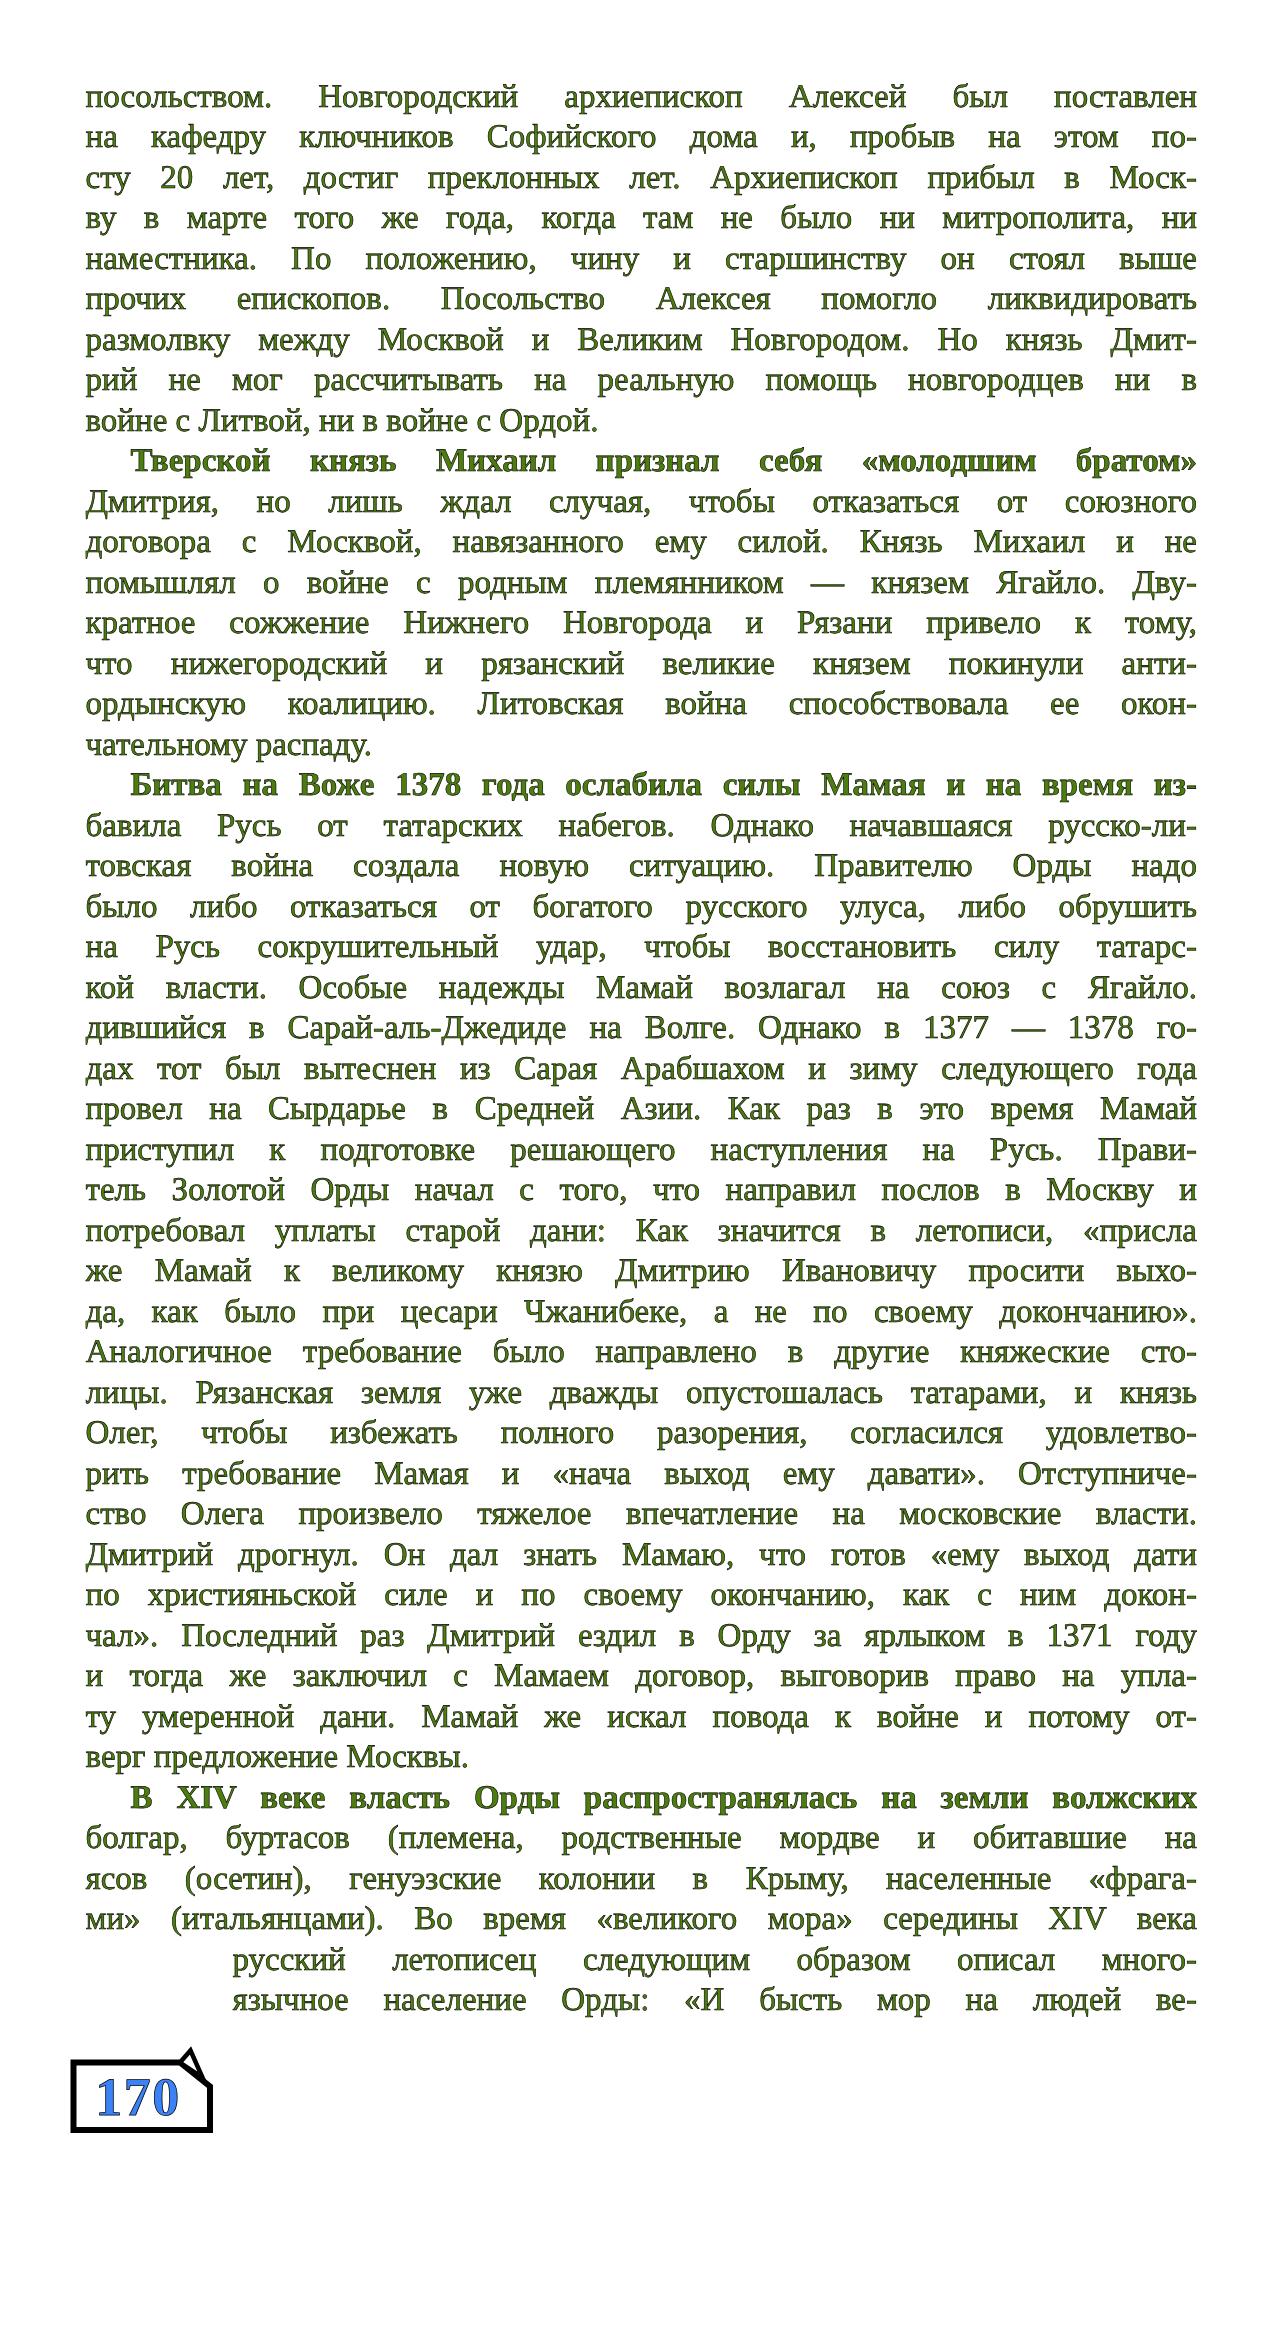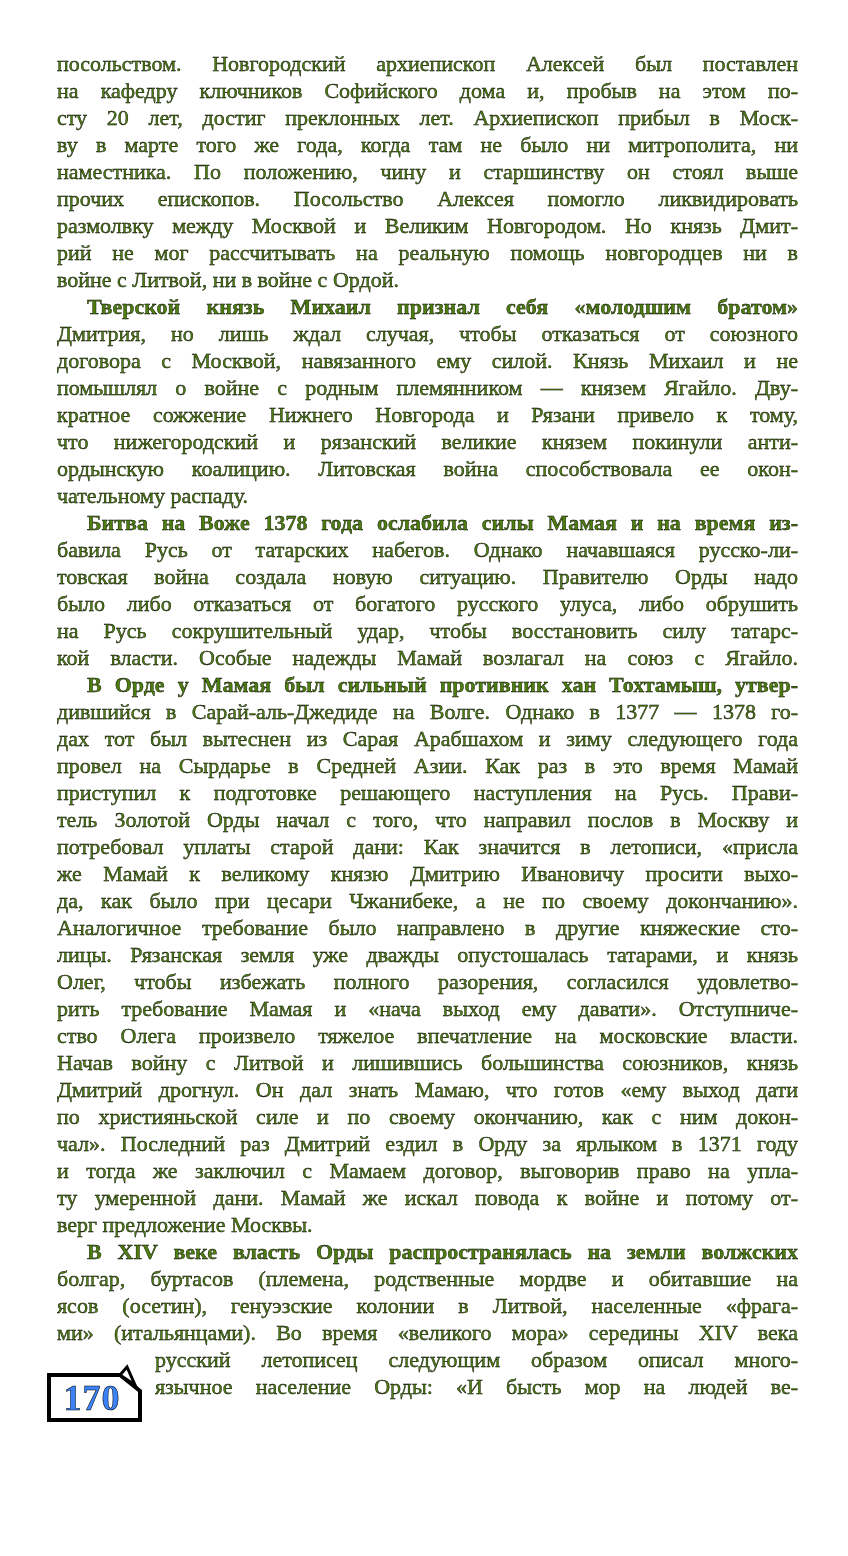--- a/index.html
+++ b/index.html
@@ -76,46 +76,44 @@
       </div>
       <div class="para">
         <div class="line indent">Битва на Воже 1378 года ослабила силы Мамая и на время из-</div>
         <div class="line">бавила Русь от татарских набегов. Однако начавшаяся русско-ли-</div>
         <div class="line">товская война создала новую ситуацию. Правителю Орды надо</div>
         <div class="line">было либо отказаться от богатого русского улуса, либо обрушить</div>
         <div class="line">на Русь сокрушительный удар, чтобы восстановить силу татарс-</div>
         <div class="line">кой власти. Особые надежды Мамай возлагал на союз с Ягайло.</div>
       </div>
       <div class="para">
-        <div class="line indent">В Орде у Мамая был сильный противник хан Тохтамыш, утвер-</div>
         <div class="line">дившийся в Сарай-аль-Джедиде на Волге. Однако в 1377 — 1378 го-</div>
         <div class="line">дах тот был вытеснен из Сарая Арабшахом и зиму следующего года</div>
         <div class="line">провел на Сырдарье в Средней Азии. Как раз в это время Мамай</div>
         <div class="line">приступил к подготовке решающего наступления на Русь. Прави-</div>
         <div class="line">тель Золотой Орды начал с того, что направил послов в Москву и</div>
         <div class="line">потребовал уплаты старой дани: Как значится в летописи, «присла</div>
         <div class="line">же Мамай к великому князю Дмитрию Ивановичу просити выхо-</div>
         <div class="line">да, как было при цесари Чжанибеке, а не по своему докончанию».</div>
         <div class="line">Аналогичное требование было направлено в другие княжеские сто-</div>
         <div class="line">лицы. Рязанская земля уже дважды опустошалась татарами, и князь</div>
         <div class="line">Олег, чтобы избежать полного разорения, согласился удовлетво-</div>
         <div class="line">рить требование Мамая и «нача выход ему давати». Отступниче-</div>
         <div class="line">ство Олега произвело тяжелое впечатление на московские власти.</div>
-        <div class="line">Начав войну с Литвой и лишившись большинства союзников, князь</div>
         <div class="line">Дмитрий дрогнул. Он дал знать Мамаю, что готов «ему выход дати</div>
         <div class="line">по християньской силе и по своему окончанию, как с ним докон-</div>
         <div class="line">чал». Последний раз Дмитрий ездил в Орду за ярлыком в 1371 году</div>
         <div class="line">и тогда же заключил с Мамаем договор, выговорив право на упла-</div>
         <div class="line">ту умеренной дани. Мамай же искал повода к войне и потому от-</div>
         <div class="line end">верг предложение Москвы.</div>
       </div>
       <div class="para">
         <div class="line indent">В XIV веке власть Орды распространялась на земли волжских</div>
         <div class="line">болгар, буртасов (племена, родственные мордве и обитавшие на</div>
-        <div class="line">ясов (осетин), генуэзские колонии в Литвой, населенные «фрага-</div>
+        <div class="line">ясов (осетин), генуэзские колонии в Крыму, населенные «фрага-</div>
         <div class="line">ми» (итальянцами). Во время «великого мора» середины XIV века</div>
         <div class="line beside">русский летописец следующим образом описал много-</div>
         <div class="line beside">язычное население Орды: «И бысть мор на людей ве-</div>
       </div>
     </div>
 
   <div class="pagenum-wrap">
     <svg width="100" height="60" viewBox="0 0 100 60">
       <path d="M3,11 H74 L94,27 V56 H3 Z" fill="#ffffff" stroke="#000000" stroke-width="4" stroke-linejoin="miter"></path>
       <path d="M74,11 L81,3 L89,21 Z" fill="#ffffff" stroke="#000000" stroke-width="3" stroke-linejoin="miter"></path>

